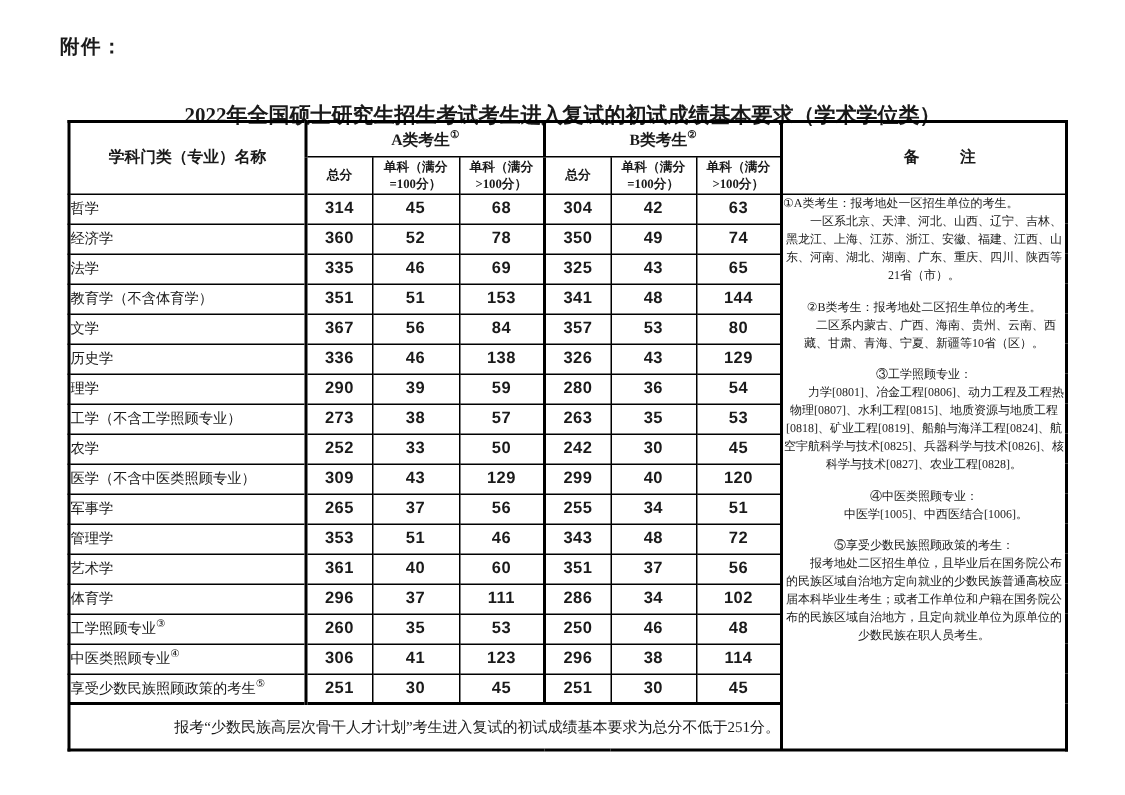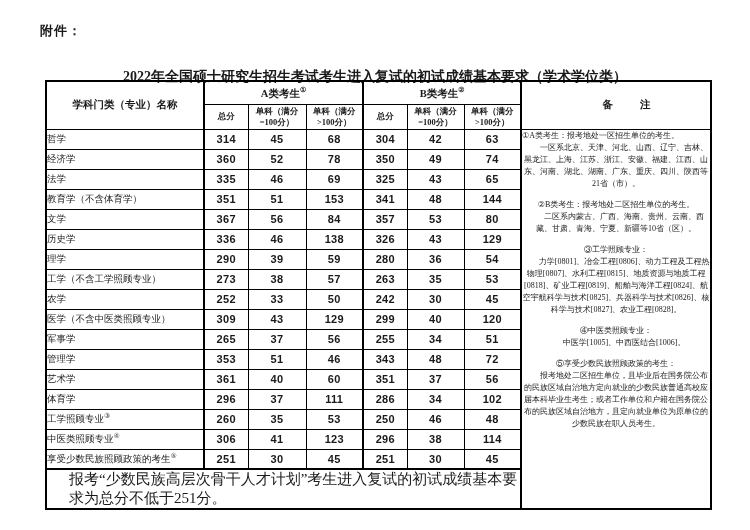--- a/index.html
+++ b/index.html
@@ -67,22 +67,22 @@
   td.notes {
     vertical-align: top;
     padding: 4px 5px 4px 6px;
     font-size: 8px; line-height: 1.5; margin-left: 36px;
   }
   td.notes .note-p { margin: 0; }
   td.notes .note-p.sec { margin-top: 9px; text-align: center; }
   td.notes .note-p.cont { text-indent: 2em; text-align: center; }
   tr.footnote-row { height: 31px; }
   tr.footnote-row td {
-    font-size: 15px;
-    text-align: left; vertical-align: middle;
+    font-size: 10px;
+    text-align: right; vertical-align: middle;
     padding-left: 22px;
     border-top: 2px solid #000;
   }
 </style>
 </head>
 <body>
 
 <div class="attachment">附件：</div>
 <div class="doc-title">2022年全国硕士研究生招生考试考生进入复试的初试成绩基本要求（学术学位类）</div>
 

